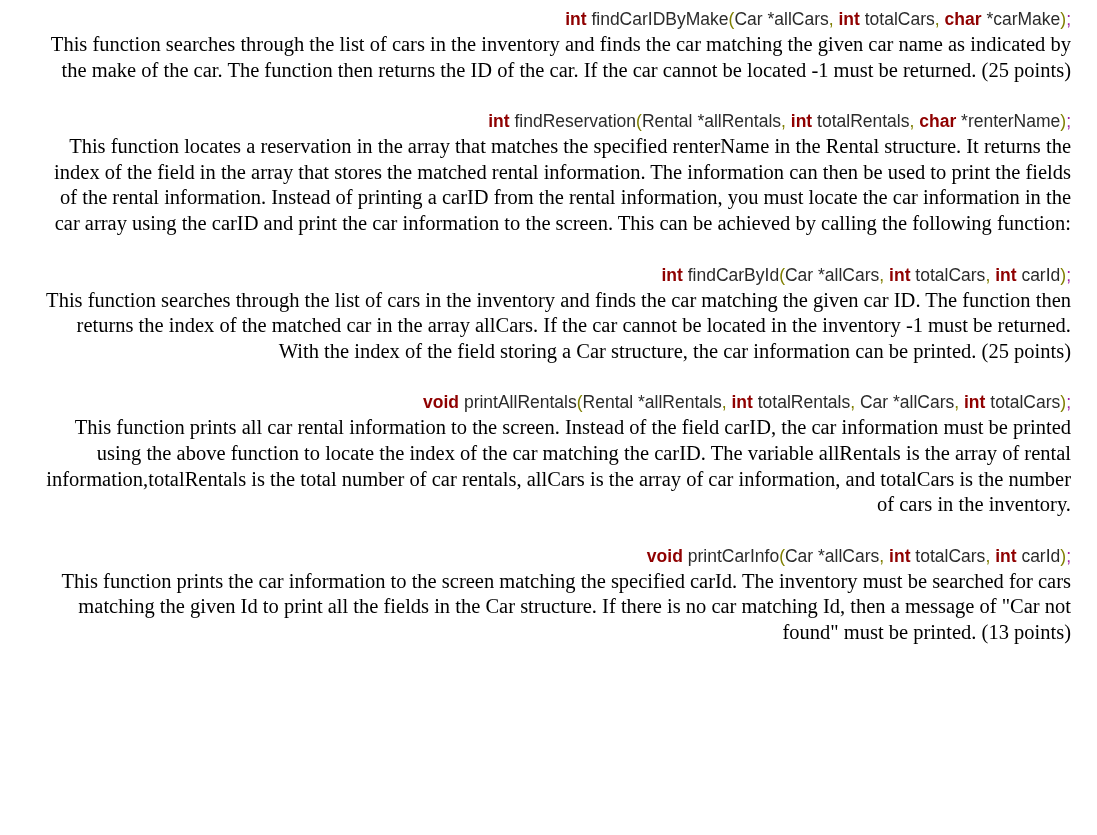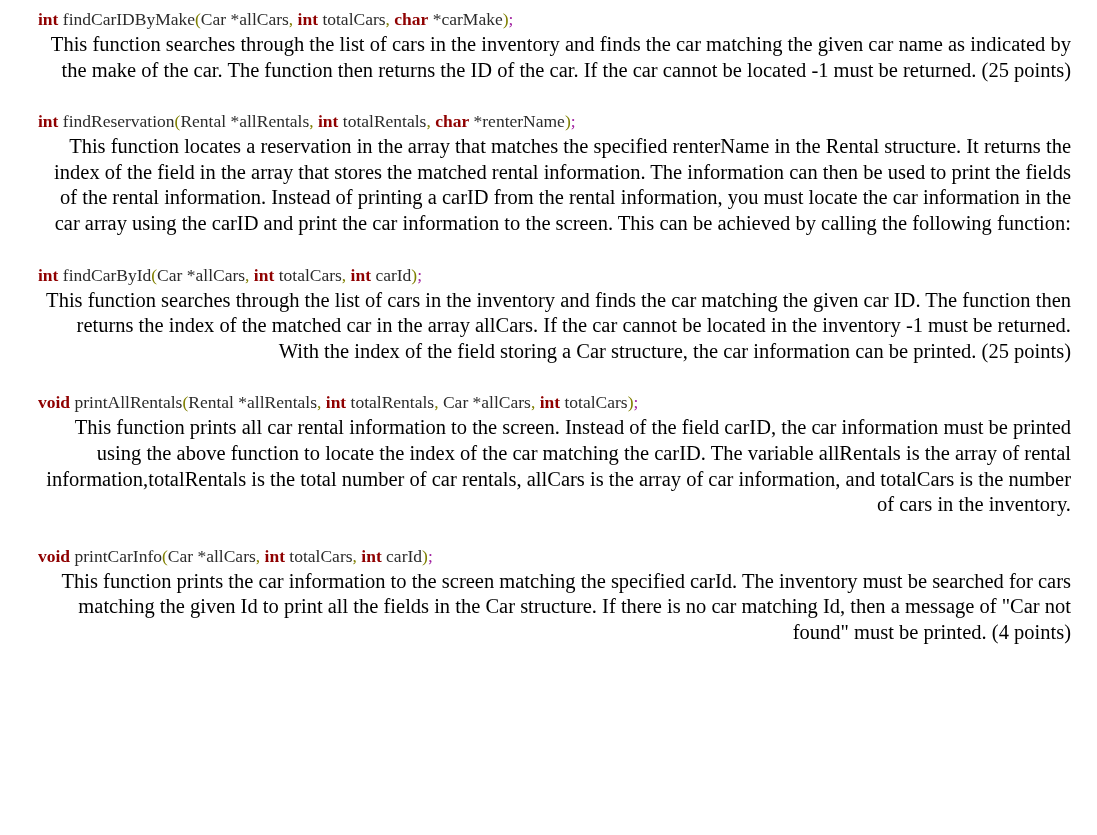--- a/index.html
+++ b/index.html
@@ -14,26 +14,27 @@
     overflow: hidden;
     font-family: "Liberation Serif", "DejaVu Serif", serif;
     color: #000000;
   }
   #doc {
     padding: 6px 26px 0 38px;
     box-sizing: border-box;
   }
   
   .sig {
-    font-family: Liberation Serif, serif;
+    font-family: Liberation Sans, sans-serif;
     font-size: 17.5px;
     line-height: 26px;
     white-space: normal;
     word-spacing: 0px;
     margin: 0;
+    text-align: right;
   }
   .sig .kw   { color: #8f0000; font-weight: bold; }
   .sig .id   { color: #2b2b2b; }
   .sig .type { color: #2b2b2b; }
   .sig .punc { color: #7f7f00; }
   .sig .semi { color: #a020a0; }
   .sig .star { color: #2b2b2b; }
 
   
   .prose {
@@ -66,15 +67,15 @@
       <div class="prose">This function searches through the list of cars in the inventory and finds the car matching the given car ID. The function then returns the index of the matched car in the array allCars. If the car cannot be located in the inventory -1 must be returned. With the index of the field storing a Car structure, the car information can be printed. (25 points)</div>
     </div>
     <div class="gap"></div>
     <div class="block">
       <div class="sig"><span class="kw">void</span><span> </span><span class="id">printAllRentals</span><span class="punc">(</span><span class="type">Rental</span><span> </span><span class="star">*</span><span class="id">allRentals</span><span class="punc">,</span><span> </span><span class="kw">int</span><span> </span><span class="id">totalRentals</span><span class="punc">,</span><span> </span><span class="type">Car</span><span> </span><span class="star">*</span><span class="id">allCars</span><span class="punc">,</span><span> </span><span class="kw">int</span><span> </span><span class="id">totalCars</span><span class="punc">)</span><span class="semi">;</span></div>
       <div class="prose">This function prints all car rental information to the screen. Instead of the field carID, the car information must be printed using the above function to locate the index of the car matching the carID. The variable allRentals is the array of rental information,totalRentals is the total number of car rentals, allCars is the array of car information, and totalCars is the number of cars in the inventory.</div>
     </div>
     <div class="gap"></div>
     <div class="block">
       <div class="sig"><span class="kw">void</span><span> </span><span class="id">printCarInfo</span><span class="punc">(</span><span class="type">Car</span><span> </span><span class="star">*</span><span class="id">allCars</span><span class="punc">,</span><span> </span><span class="kw">int</span><span> </span><span class="id">totalCars</span><span class="punc">,</span><span> </span><span class="kw">int</span><span> </span><span class="id">carId</span><span class="punc">)</span><span class="semi">;</span></div>
-      <div class="prose">This function prints the car information to the screen matching the specified carId. The inventory must be searched for cars matching the given Id to print all the fields in the Car structure. If there is no car matching Id, then a message of "Car not found" must be printed. (4 points)</div>
+      <div class="prose">This function prints the car information to the screen matching the specified carId. The inventory must be searched for cars matching the given Id to print all the fields in the Car structure. If there is no car matching Id, then a message of "Car not found" must be printed. (13 points)</div>
     </div>
   </div>
 
 </body></html>

